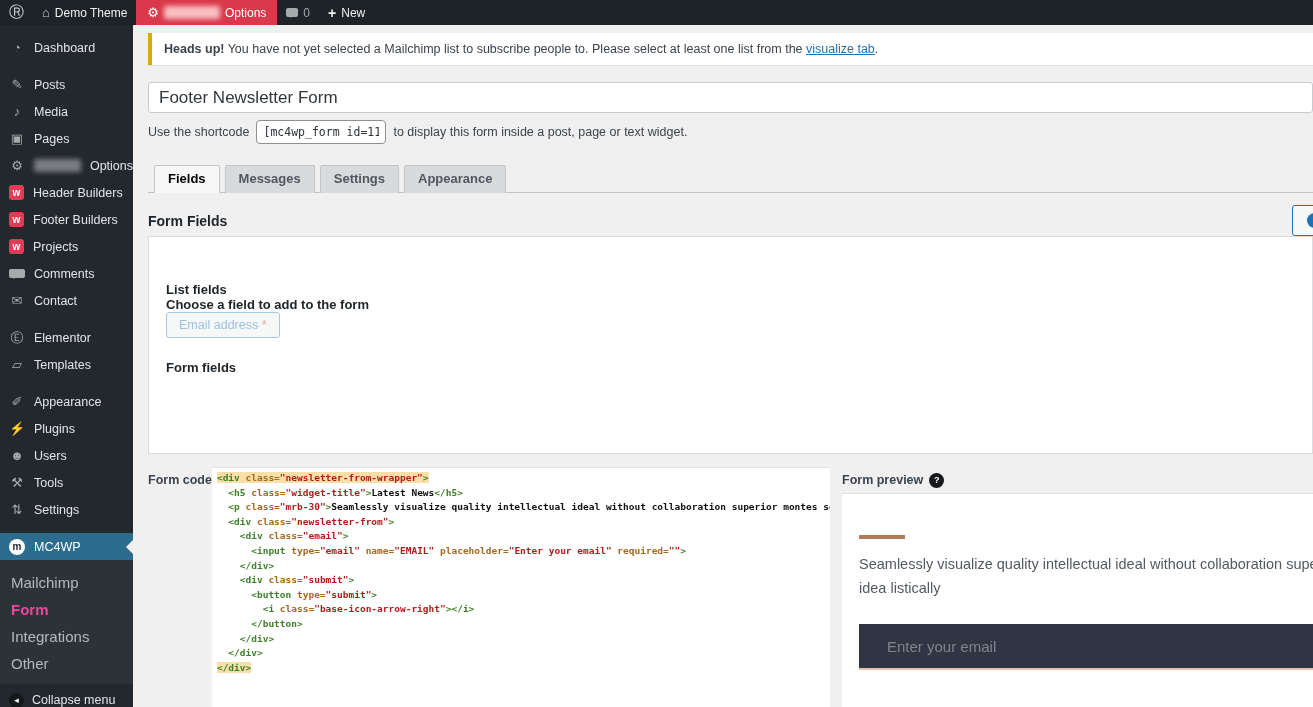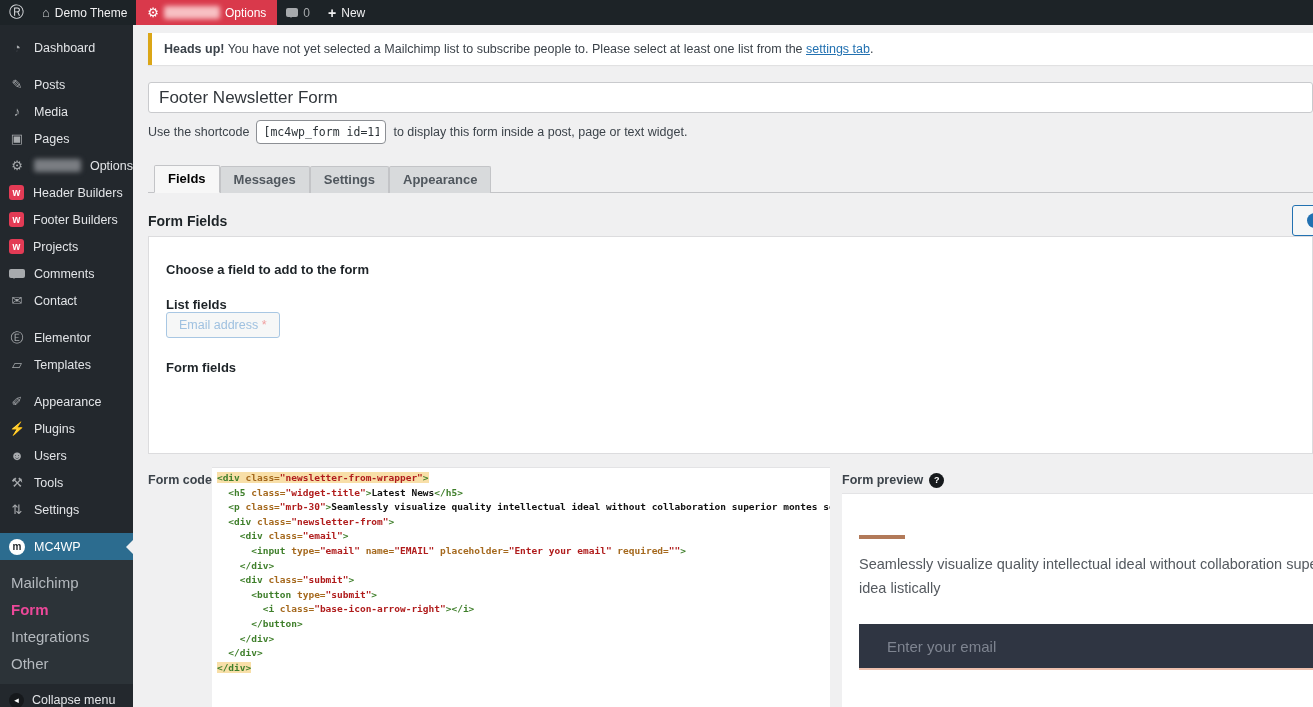--- a/index.html
+++ b/index.html
@@ -62,22 +62,22 @@
   .title-input { display:block; margin:17px 0 0 15px; width:calc(100% - 15px); height:31px;
     border:1px solid #c9cacd; border-radius:3px; background:#fff; padding:0 10px;
     font-size:17px; color:#32373c; font-family:"Liberation Sans", sans-serif; }
 
   .shortcode-row { margin:7px 0 0 15px; display:flex; align-items:center; gap:7px;
     font-size:12.5px; color:#3c434a; }
   .shortcode-input { border:1px solid #8c8f94; border-radius:4px; background:#fff;
     padding:4px 6px; width:130px; text-align:center; font-family:"DejaVu Sans Mono", monospace;
     font-size:11.5px; color:#2c3338; }
 
-  .tabs { margin:21px 0 0 15px; display:flex; border-bottom:1px solid #c3c4c7;
-    padding-left:6px;align-items:center; }
+  .tabs { margin:21px 0 0 15px; display:flex; gap:5px; border-bottom:1px solid #c3c4c7;
+    padding-left:6px; }
   .tab { padding:5px 13px 6px; font-size:13px; font-weight:600; color:#50575e;
     background:#d8dadc; border:1px solid #c3c4c7; border-bottom:none; cursor:pointer;
     margin-bottom:-1px; border-radius:2px 2px 0 0; }
   .tab.active { background:#f7f7f7; color:#000; border-bottom:1px solid #f7f7f7; }
 
   .heading-row { margin:19px 0 0 15px; position:relative; height:18px; }
   .page-h { font-size:14px; font-weight:bold; color:#1d2327; }
   .help-btn { position:absolute; right:-23px; top:-7px; width:44px; height:31px;
     background:#f6f7f7; border:1px solid #2271b1; border-radius:3px;
     display:flex; align-items:center; justify-content:center; cursor:pointer; }
@@ -233,21 +233,21 @@
     </div>
   <div class="collapse">
     <span class="circ-dark">◂</span>
     <span>Collapse menu</span>
   </div>
 </div>
 
 <div class="content">
 
   <div class="notice">
-    <b>Heads up!</b><span> You have not yet selected a Mailchimp list to subscribe people to. Please select at least one list from the </span><a>settings tab</a><span>.</span>
+    <b>Heads up!</b><span> You have not yet selected a Mailchimp list to subscribe people to. Please select at least one list from the </span><a>visualize tab</a><span>.</span>
   </div>
 
   <input class="title-input" type="text" value="Footer Newsletter Form" style="">
 
   <div class="shortcode-row">
     <span>Use the shortcode</span>
     <input class="shortcode-input" type="text" readonly="" value="[mc4wp_form id=113]" style="">
     <span>to display this form inside a post, page or text widget.</span>
   </div>
 
@@ -259,22 +259,22 @@
     </div>
 
   <div class="heading-row">
     <span class="page-h">Form Fields</span>
     <div class="help-btn">
       <span class="bluedot"></span>
     </div>
   </div>
 
   <div class="panel">
+    <div class="panel-label mt20">List fields</div>
     <div class="panel-label">Choose a field to add to the form</div>
-    <div class="panel-label mt20">List fields</div>
     <div class="mt12">
       <span class="btn-disabled"><span>Email address </span><span class="req">*</span></span>
     </div>
     <div class="panel-label mt22">Form fields</div>
   </div>
 
   <div class="editor-row">
     <div class="col-code">
       <div class="col-label">Form code</div>
       <div class="code-box">

